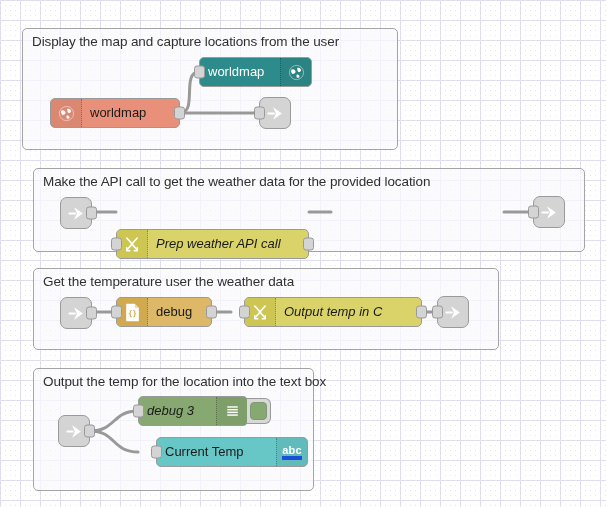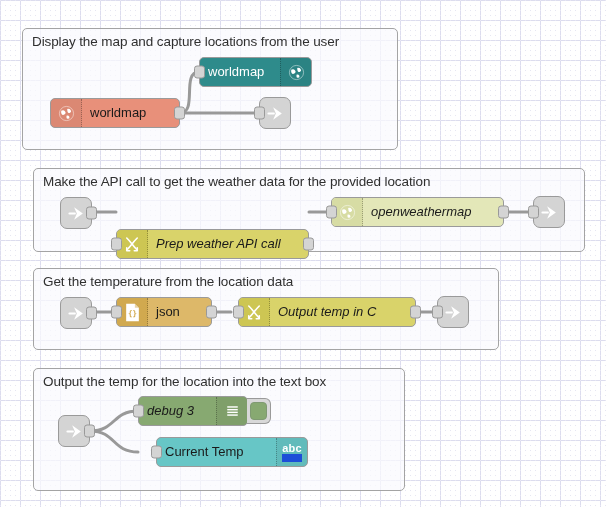--- a/index.html
+++ b/index.html
@@ -153,43 +153,43 @@
     width: 15px;
     height: 16px;
     border-radius: 4px;
     border: 1px solid #7f9a72;
   }
 
   .abc-icon {
     font-size: 11px;
     font-weight: bold;
     color: #ffffff;
-    border-bottom: 8px solid #1d4ed8;
+    border-bottom: 4px solid #1d4ed8;
     line-height: 12px;
     letter-spacing: 0.2px;
   }
 </style>
 </head>
 <body>
 
 <div id="canvas">
 
   <div class="group" style="left:22px; top:28px; width:376px; height:122px;">
     <div class="group-label">Display the map and capture locations from the user</div>
   </div>
 
   <div class="group" style="left:33px; top:168px; width:552px; height:84px;">
     <div class="group-label">Make the API call to get the weather data for the provided location</div>
   </div>
 
   <div class="group" style="left:33px; top:268px; width:466px; height:82px;">
-    <div class="group-label">Get the temperature from the location data</div>
-  </div>
-
-  <div class="group" style="left:33px; top:368px; width:372px; height:123px;">
+    <div class="group-label">Get the temperature user the weather data</div>
+  </div>
+
+  <div class="group" style="left:33px; top:368px; width:281px; height:123px;">
     <div class="group-label">Output the temp for the location into the text box</div>
   </div>
 
   <svg id="wires">
 
     <path class="wire" d="M 180,113 C 198,113 181,72 199,72"></path>
 
     <path class="wire" d="M 180,113 L 259,113"></path>
 
     <path class="wire" d="M 92,212 L 116,212"></path>
@@ -258,33 +258,20 @@
         <path d="M5 4 C5 4 9 8 12 12 C15 16 19 20 19 20" stroke="#ffffff" stroke-width="2.1" fill="none" stroke-linecap="round"></path>
         <path d="M19 4 C19 4 15 8 12 12 C9 16 5 20 5 20" stroke="#ffffff" stroke-width="2.1" fill="none" stroke-linecap="round"></path>
         <path d="M5 17 L5 21 L9 21" stroke="#ffffff" stroke-width="2.1" fill="none" stroke-linecap="round" stroke-linejoin="round"></path>
         <path d="M19 17 L19 21 L15 21" stroke="#ffffff" stroke-width="2.1" fill="none" stroke-linecap="round" stroke-linejoin="round"></path>
       </svg>
     </div>
     <div class="label italic">Prep weather API call</div>
     <div class="port out"></div>
   </div>
 
-  <div class="node" style="left:331px; top:197px; width:173px; background:#e3e7b8;">
-    <div class="port in"></div>
-    <div class="icon-tray left" style="background:#d7dca4;">
-      <svg width="17" height="17" viewBox="0 0 24 24">
-        <circle cx="12" cy="12" r="10" fill="none" stroke="#ffffff" stroke-width="1.2" opacity="0.6"></circle>
-        <path d="M4.5 8 Q8 6.5 10 9 Q12 11 9.5 13 Q7 15 5.5 13.5 Q4 12 4.5 8 Z" fill="#ffffff"></path>
-        <path d="M13 5.5 Q16.5 5 18 7.5 Q19.5 10 17 11 Q14 12 13.5 9.5 Q13 7 13 5.5 Z" fill="#ffffff"></path>
-        <path d="M12 15 Q15 14.5 16 16.5 Q17 19 14.5 19.5 Q12 20 12 17.5 Z" fill="#ffffff"></path>
-      </svg>
-    </div>
-    <div class="label italic">openweathermap</div>
-    <div class="port out"></div>
-  </div>
 
   <div class="link-node" style="left:533px; top:196px;">
     <div class="port in"></div>
     <svg width="19" height="19" viewBox="0 0 24 24">
       <path d="M3 12 h7" stroke="#ffffff" stroke-width="2.4" fill="none" stroke-linecap="round"></path>
       <path d="M9 4 L20 12 L9 20 L12.5 12 Z" fill="#ffffff"></path>
     </svg>
   </div>
 
   <div class="link-node" style="left:60px; top:297px;">
@@ -297,25 +284,25 @@
 
   <div class="node" style="left:116px; top:297px; width:96px; background:#ddb869;">
     <div class="port in"></div>
     <div class="icon-tray left" style="background:#d1a94f;">
       <svg width="17" height="19" viewBox="0 0 20 24">
         <path d="M2 1 H13 L18 6 V23 H2 Z" fill="#ffffff"></path>
         <path d="M13 1 V6 H18 Z" fill="#d1a94f" opacity="0.5"></path>
         <text x="10" y="17" font-family="DejaVu Sans Mono, monospace" font-size="9.5" fill="#d1a94f" text-anchor="middle" font-weight="bold">{}</text>
       </svg>
     </div>
-    <div class="label">json</div>
-    <div class="port out"></div>
-  </div>
-
-  <div class="node" style="left:238px; top:297px; width:178px; background:#d9d36a;">
+    <div class="label">debug</div>
+    <div class="port out"></div>
+  </div>
+
+  <div class="node" style="left:244px; top:297px; width:178px; background:#d9d36a;">
     <div class="port in"></div>
     <div class="icon-tray left" style="background:#cdc653;">
       <svg width="18" height="18" viewBox="0 0 24 24">
         <path d="M5 4 C5 4 9 8 12 12 C15 16 19 20 19 20" stroke="#ffffff" stroke-width="2.1" fill="none" stroke-linecap="round"></path>
         <path d="M19 4 C19 4 15 8 12 12 C9 16 5 20 5 20" stroke="#ffffff" stroke-width="2.1" fill="none" stroke-linecap="round"></path>
         <path d="M5 17 L5 21 L9 21" stroke="#ffffff" stroke-width="2.1" fill="none" stroke-linecap="round" stroke-linejoin="round"></path>
         <path d="M19 17 L19 21 L15 21" stroke="#ffffff" stroke-width="2.1" fill="none" stroke-linecap="round" stroke-linejoin="round"></path>
       </svg>
     </div>
     <div class="label italic">Output temp in C</div>

